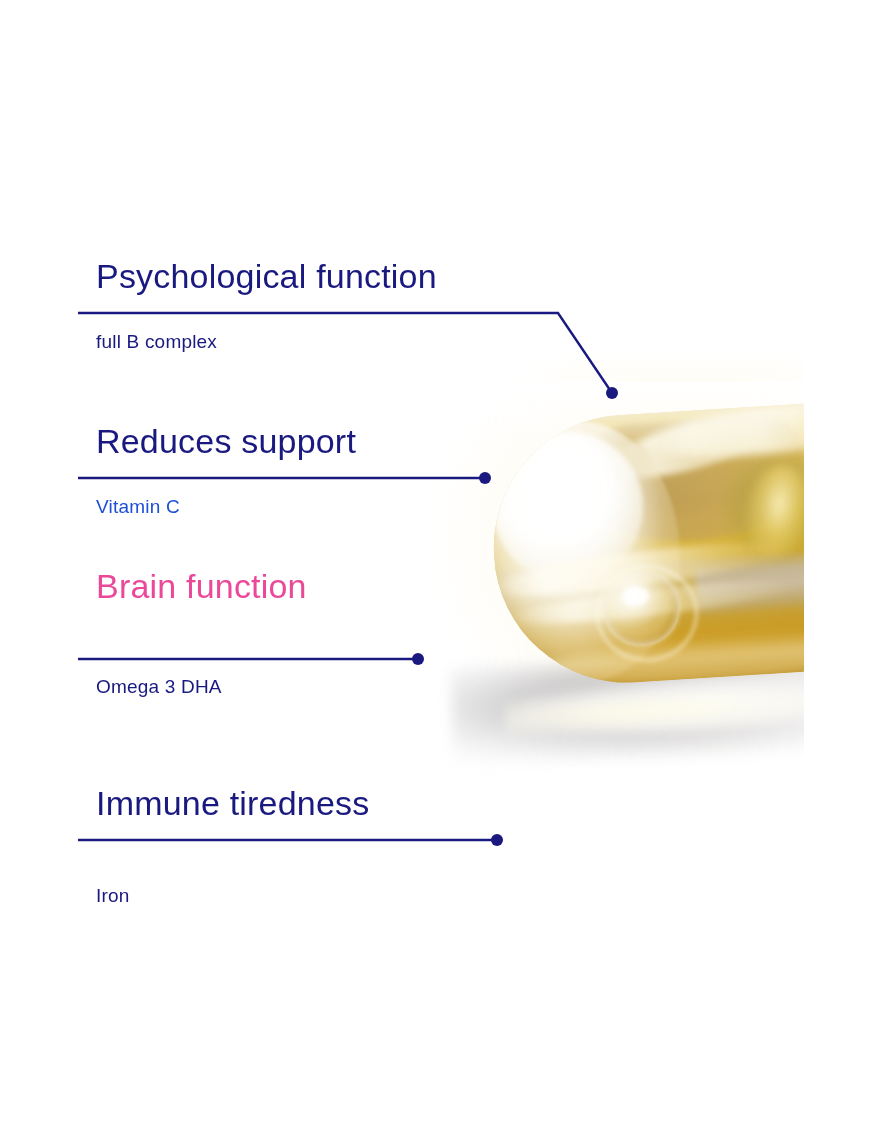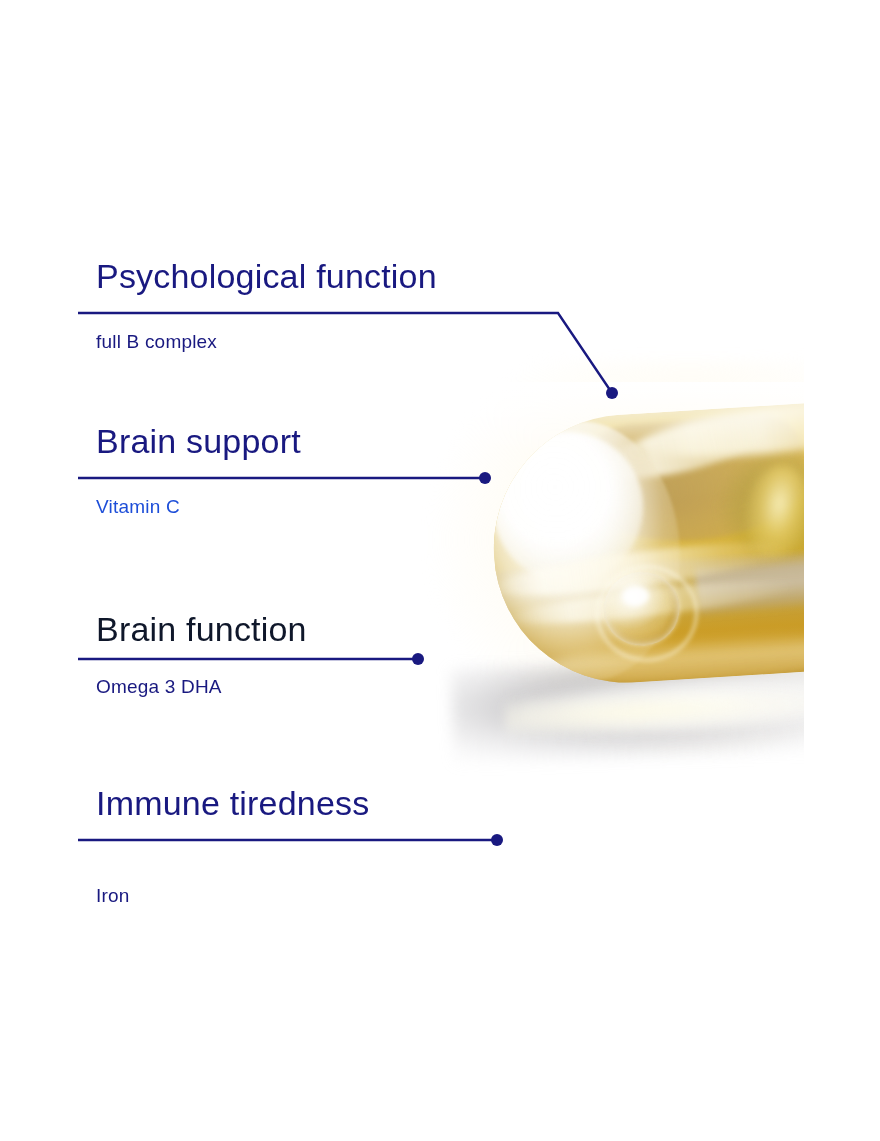--- a/index.html
+++ b/index.html
@@ -414,26 +414,26 @@
         <circle cx="497" cy="840" r="6" fill="#191980"></circle>
       </g>
   </svg>
 
   <div class="callout">
     <div class="callout-title" style="left: 96px; top: 259px; color: rgb(25, 25, 128);">Psychological function</div>
     <div class="callout-sub" style="left: 96px; top: 332px; color: rgb(25, 25, 128);">full B complex</div>
   </div>
 
   <div class="callout">
-    <div class="callout-title" style="left: 96px; top: 424px; color: rgb(25, 25, 128);">Brain support</div>
+    <div class="callout-title" style="left: 96px; top: 424px; color: rgb(25, 25, 128);">Reduces support</div>
     <div class="callout-sub" style="left: 96px; top: 497px; color: #1d4ed8;">Vitamin C</div>
   </div>
 
   <div class="callout">
-    <div class="callout-title" style="left: 96px; top: 612px; color: #0f172a;">Brain function</div>
+    <div class="callout-title" style="left: 96px; top: 569px; color: #ec4899;">Brain function</div>
     <div class="callout-sub" style="left: 96px; top: 677px; color: rgb(25, 25, 128);">Omega 3 DHA</div>
   </div>
 
   <div class="callout">
     <div class="callout-title" style="left: 96px; top: 786px; color: rgb(25, 25, 128);">Immune tiredness</div>
     <div class="callout-sub" style="left: 96px; top: 858px; color: rgb(25, 25, 128); margin-top: 28px;">Iron</div>
   </div>
 
 </div>
 

